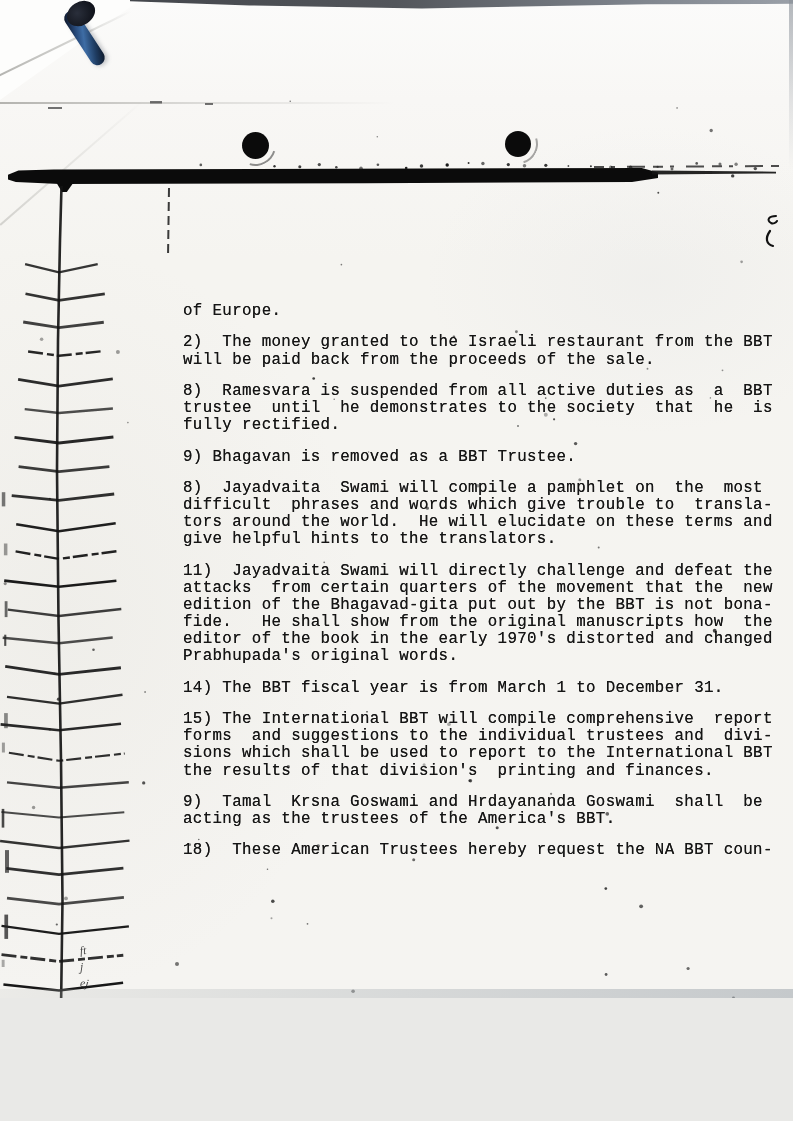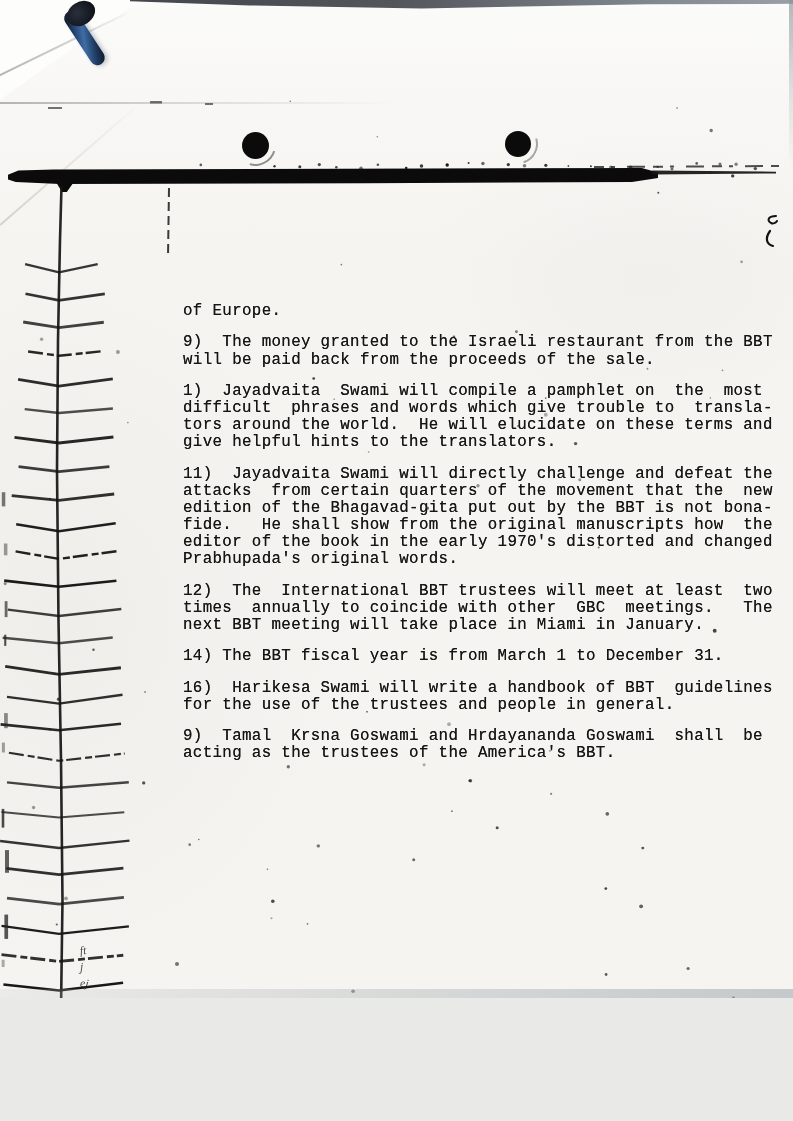--- a/index.html
+++ b/index.html
@@ -287,40 +287,44 @@
       <circle cx="148.7" cy="1094.7" r="1.17" fill="#2a2a2a" opacity="0.57"></circle>
       <rect x="48" y="107" width="14" height="2" fill="#444" opacity="0.75"></rect>
       <rect x="150" y="101" width="12" height="2.5" fill="#444" opacity="0.75"></rect>
       <rect x="205" y="103" width="8" height="2" fill="#444" opacity="0.75"></rect>
       <path d="M776 216 c-7 0 -10 4 -5 7 c2 1 5 0 6 -2" stroke="#111" fill="none" stroke-width="2" stroke-linecap="round"></path>
       <path d="M770 231 c-5 7 -4 13 3 15" stroke="#111" fill="none" stroke-width="2.2" stroke-linecap="round"></path>
     </svg>
 
   <div id="paragraphs" class="body-text">
       <pre>of Europe.</pre>
-      <pre>9)  The money granted to the Israeli restaurant from the BBT
+      <pre>2)  The money granted to the Israeli restaurant from the BBT
 will be paid back from the proceeds of the sale.</pre>
-      <pre>1)  Jayadvaita  Swami will compile a pamphlet on  the  most
+      <pre>8)  Ramesvara is suspended from all active duties as  a  BBT
+trustee  until  he demonstrates to the society  that  he  is
+fully rectified.</pre>
+      <pre>9) Bhagavan is removed as a BBT Trustee.</pre>
+      <pre>8)  Jayadvaita  Swami will compile a pamphlet on  the  most
 difficult  phrases and words which give trouble to  transla-
 tors around the world.  He will elucidate on these terms and
 give helpful hints to the translators.</pre>
       <pre>11)  Jayadvaita Swami will directly challenge and defeat the
 attacks  from certain quarters of the movement that the  new
 edition of the Bhagavad-gita put out by the BBT is not bona-
 fide.   He shall show from the original manuscripts how  the
 editor of the book in the early 1970's distorted and changed
 Prabhupada's original words.</pre>
-      <pre>12)  The  International BBT trustees will meet at least  two
-times  annually to coincide with other  GBC  meetings.   The
-next BBT meeting will take place in Miami in January.</pre>
       <pre>14) The BBT fiscal year is from March 1 to December 31.</pre>
-      <pre>16)  Harikesa Swami will write a handbook of BBT  guidelines
-for the use of the trustees and people in general.</pre>
+      <pre>15) The International BBT will compile comprehensive  report
+forms  and suggestions to the individual trustees and  divi-
+sions which shall be used to report to the International BBT
+the results of that division's  printing and finances.</pre>
       <pre>9)  Tamal  Krsna Goswami and Hrdayananda Goswami  shall  be
 acting as the trustees of the America's BBT.</pre>
+      <pre>18)  These American Trustees hereby request the NA BBT coun-</pre>
     </div>
 
   <div id="margin-scribbles">
       <span style="transform: rotate(-7deg);">ft</span>
       <span style="transform: rotate(0deg);">j</span>
       <span style="transform: rotate(7deg);">ej</span>
       <span style="transform: rotate(-7deg);">ei</span>
       <span style="transform: rotate(0deg);">ej</span>
       <span style="transform: rotate(7deg);">s</span>
       <span style="transform: rotate(-7deg);">ej</span>

